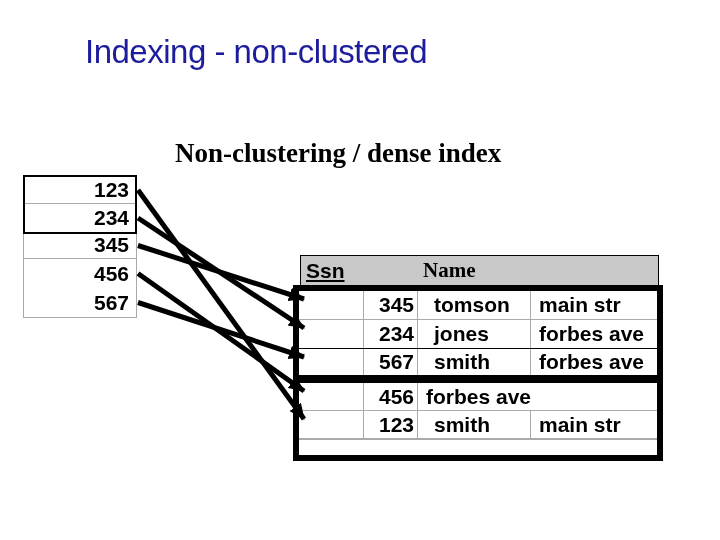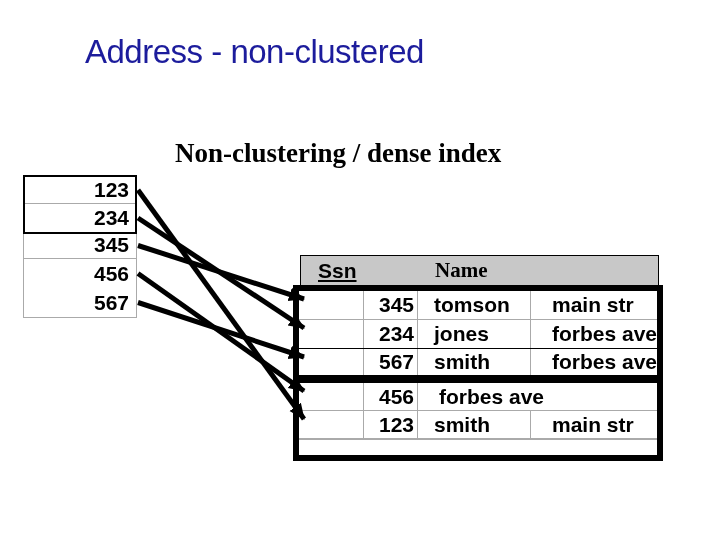--- a/index.html
+++ b/index.html
@@ -30,48 +30,48 @@
     position:absolute;left:-1px;top:-1px;right:-1px;height:59px;
     border:2px solid #000;box-sizing:border-box;pointer-events:none;
   }
   
   #data-header{
     position:absolute;left:300px;top:255px;width:359px;height:31px;
     background:var(--header-bg,#c8c8c8);border:1px solid #000;box-sizing:border-box;
     display:flex;align-items:center;font-size:21px;font-weight:bold;color:#000;
   }
   #data-header .hc{box-sizing:border-box;padding-left:5px;white-space:nowrap;}
-  #hc-ssn{width:117px;text-decoration:underline;margin-left:12px;}
+  #hc-ssn{width:117px;text-decoration:underline;}
   #hc-name{width:113px;font-family:Liberation Serif, serif;}
   #hc-address{flex:1;}
   
   #data-box{
     position:absolute;left:293px;top:285px;width:370px;height:176px;
     border:6px solid #000;box-sizing:border-box;background:#fff;
     display:flex;flex-direction:column;
   }
   .d-row{display:flex;box-sizing:border-box;font-size:21px;font-weight:bold;color:#000;}
   .d-row.sep-light{border-bottom:1px solid var(--grid-color,#aaa);}
   .d-row.sep-dark{border-bottom:1px solid #000;}
   .d-cell{box-sizing:border-box;display:flex;align-items:center;overflow:hidden;white-space:nowrap;}
   .c-pad{width:64px;}
   .c-ssn{width:54px;justify-content:flex-end;padding-right:3px;border-left:1px solid var(--grid-color,#aaa);}
   .c-name{width:113px;padding-left:16px;border-left:1px solid var(--grid-color,#aaa);}
-  .c-addr{flex:1;padding-left:21px;border-left:1px solid var(--grid-color,#aaa);}
+  .c-addr{flex:1;padding-left:8px;border-left:1px solid var(--grid-color,#aaa);}
   #block-divider{height:8px;background:#000;flex:none;}
   #empty-row{flex:1;border-top:1px solid var(--grid-color,#aaa);}
   
   #arrows-svg{position:absolute;left:0;top:0;width:720px;height:540px;pointer-events:none;z-index:10;}
 </style>
 </head>
 <body>
 
 <div id="slide">
 
-  <div id="title">Address - non-clustered</div>
+  <div id="title">Indexing - non-clustered</div>
 
   <div id="subtitle">Non-clustering / dense index</div>
 
   <div id="index-table">
 
     <div class="idx-row sep" style="height: 28px;">
         <span>123</span>
       </div>
       <div class="idx-row" style="height: 28px;">
         <span>234</span>

